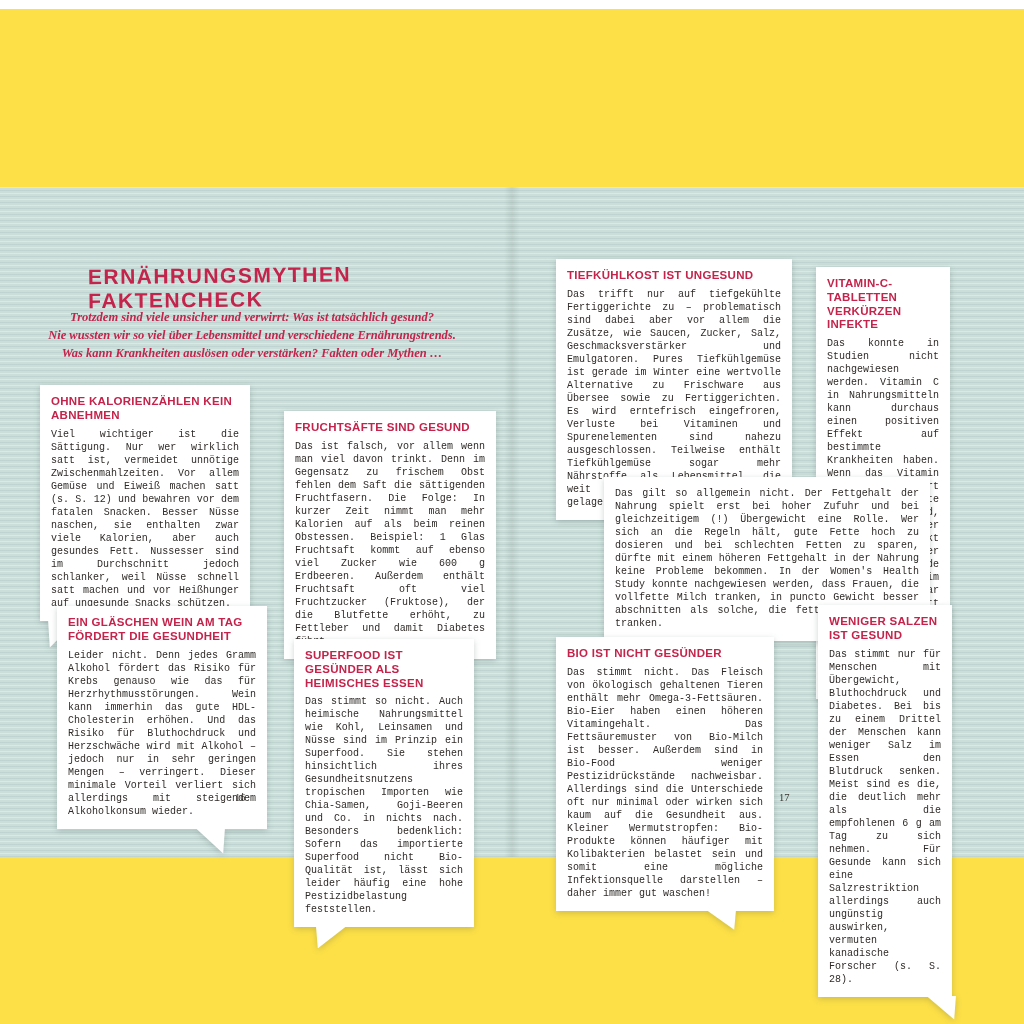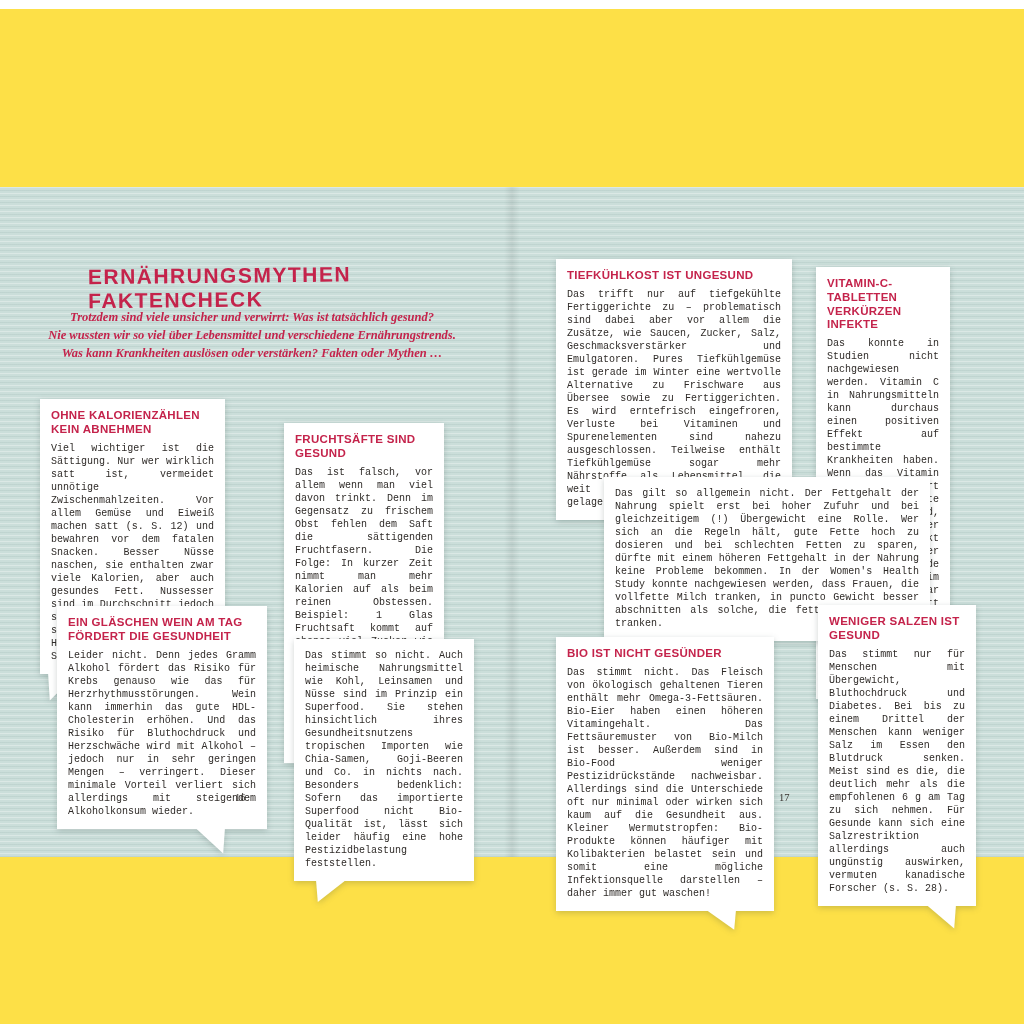--- a/index.html
+++ b/index.html
@@ -76,46 +76,47 @@
   </div>
 
   <h1 class="main-title">ERNÄHRUNGSMYTHEN FAKTENCHECK</h1>
 
   <div class="intro">
     <div>Trotzdem sind viele unsicher und verwirrt: Was ist tatsächlich gesund?</div>
     <div>Nie wussten wir so viel über Lebensmittel und verschiedene Ernährungstrends.</div>
     <div>Was kann Krankheiten auslösen oder verstärken? Fakten oder Mythen …</div>
   </div>
 
-  <div class="bubble" style="left:40px; top:390px; width:185px;">
+  <div class="bubble" style="left:40px; top:376px; width:210px;">
     <div class="bubble-box">
       <h3 class="bubble-title">OHNE KALORIENZÄHLEN KEIN ABNEHMEN</h3>
       <p class="bubble-body">Viel wichtiger ist die Sättigung. Nur wer wirklich satt ist, vermeidet unnötige Zwischenmahlzeiten. Vor allem Gemüse und Eiweiß machen satt (s. S. 12) und bewahren vor dem fatalen Snacken. Besser Nüsse naschen, sie enthalten zwar viele Kalorien, aber auch gesundes Fett. Nussesser sind im Durchschnitt jedoch schlanker, weil Nüsse schnell satt machen und vor Heißhunger auf ungesunde Snacks schützen.</p>
     </div>
     <div class="tail tail-dl" style="left:8px; height:28px;"></div>
   </div>
 
-  <div class="bubble" style="left:284px; top:414px; width:160px;">
+  <div class="bubble" style="left:284px; top:402px; width:212px;">
     <div class="bubble-box">
       <h3 class="bubble-title">FRUCHTSÄFTE SIND GESUND</h3>
       <p class="bubble-body">Das ist falsch, vor allem wenn man viel davon trinkt. Denn im Gegensatz zu frischem Obst fehlen dem Saft die sättigenden Fruchtfasern. Die Folge: In kurzer Zeit nimmt man mehr Kalorien auf als beim reinen Obstessen. Beispiel: 1 Glas Fruchtsaft kommt auf ebenso viel Zucker wie 600 g Erdbeeren. Außerdem enthält Fruchtsaft oft viel Fruchtzucker (Fruktose), der die Blutfette erhöht, zu Fettleber und damit Diabetes führt.</p>
     </div>
     <div class="tail tail-dl" style="left:16px; height:22px;"></div>
   </div>
 
   <div class="bubble" style="left:57px; top:597px; width:210px;">
     <div class="bubble-box">
       <h3 class="bubble-title">EIN GLÄSCHEN WEIN AM TAG FÖRDERT DIE GESUNDHEIT</h3>
       <p class="bubble-body">Leider nicht. Denn jedes Gramm Alkohol fördert das Risiko für Krebs genauso wie das für Herzrhythmusstörungen. Wein kann immerhin das gute HDL-Cholesterin erhöhen. Und das Risiko für Bluthochdruck und Herzschwäche wird mit Alkohol – jedoch nur in sehr geringen Mengen – verringert. Dieser minimale Vorteil verliert sich allerdings mit steigendem Alkoholkonsum wieder.</p>
     </div>
     <div class="tail tail-dr" style="left:138px; height:26px;"></div>
   </div>
 
   <div class="bubble" style="left:294px; top:630px; width:180px;">
     <div class="bubble-box">
+      <h3 class="bubble-title">SUPERFOOD IST GESÜNDER ALS HEIMISCHES ESSEN</h3>
       <p class="bubble-body">Das stimmt so nicht. Auch heimische Nahrungsmittel wie Kohl, Leinsamen und Nüsse sind im Prinzip ein Superfood. Sie stehen hinsichtlich ihres Gesundheitsnutzens tropischen Importen wie Chia-Samen, Goji-Beeren und Co. in nichts nach. Besonders bedenklich: Sofern das importierte Superfood nicht Bio-Qualität ist, lässt sich leider häufig eine hohe Pestizidbelastung feststellen.</p>
     </div>
     <div class="tail tail-dl" style="left:22px; height:22px;"></div>
   </div>
 
   <div class="bubble" style="left:556px; top:250px; width:236px;">
     <div class="bubble-box">
       <h3 class="bubble-title">TIEFKÜHLKOST IST UNGESUND</h3>
       <p class="bubble-body">Das trifft nur auf tiefgekühlte Fertiggerichte zu – problematisch sind dabei aber vor allem die Zusätze, wie Saucen, Zucker, Salz, Geschmacksverstärker und Emulgatoren. Pures Tiefkühlgemüse ist gerade im Winter eine wertvolle Alternative zu Frischware aus Übersee sowie zu Fertiggerichten. Es wird erntefrisch eingefroren, Verluste bei Vitaminen und Spurenelementen sind nahezu ausgeschlossen. Teilweise enthält Tiefkühlgemüse sogar mehr Nährstoffe als Lebensmittel, die weit transportiert oder lange gelagert wurden.</p>
     </div>
@@ -138,21 +139,21 @@
   </div>
 
   <div class="bubble" style="left:556px; top:628px; width:218px;">
     <div class="bubble-box">
       <h3 class="bubble-title">BIO IST NICHT GESÜNDER</h3>
       <p class="bubble-body">Das stimmt nicht. Das Fleisch von ökologisch gehaltenen Tieren enthält mehr Omega-3-Fettsäuren. Bio-Eier haben einen höheren Vitamingehalt. Das Fettsäuremuster von Bio-Milch ist besser. Außerdem sind in Bio-Food weniger Pestizidrückstände nachweisbar. Allerdings sind die Unterschiede oft nur minimal oder wirken sich kaum auf die Gesundheit aus. Kleiner Wermutstropfen: Bio-Produkte können häufiger mit Kolibakterien belastet sein und somit eine mögliche Infektionsquelle darstellen – daher immer gut waschen!</p>
     </div>
     <div class="tail tail-dr" style="left:150px; height:20px;"></div>
   </div>
 
-  <div class="bubble" style="left:818px; top:596px; width:158px;">
+  <div class="bubble" style="left:818px; top:596px; width:134px;">
     <div class="bubble-box">
       <h3 class="bubble-title">WENIGER SALZEN IST GESUND</h3>
       <p class="bubble-body">Das stimmt nur für Menschen mit Übergewicht, Bluthochdruck und Diabetes. Bei bis zu einem Drittel der Menschen kann weniger Salz im Essen den Blutdruck senken. Meist sind es die, die deutlich mehr als die empfohlenen 6 g am Tag zu sich nehmen. Für Gesunde kann sich eine Salzrestriktion allerdings auch ungünstig auswirken, vermuten kanadische Forscher (s. S. 28).</p>
     </div>
     <div class="tail tail-dr" style="left:108px; height:24px;"></div>
   </div>
 
   <div class="page-number" style="left:235px; top:783px;">16</div>
   <div class="page-number" style="left:779px; top:783px;">17</div>
 </div>

